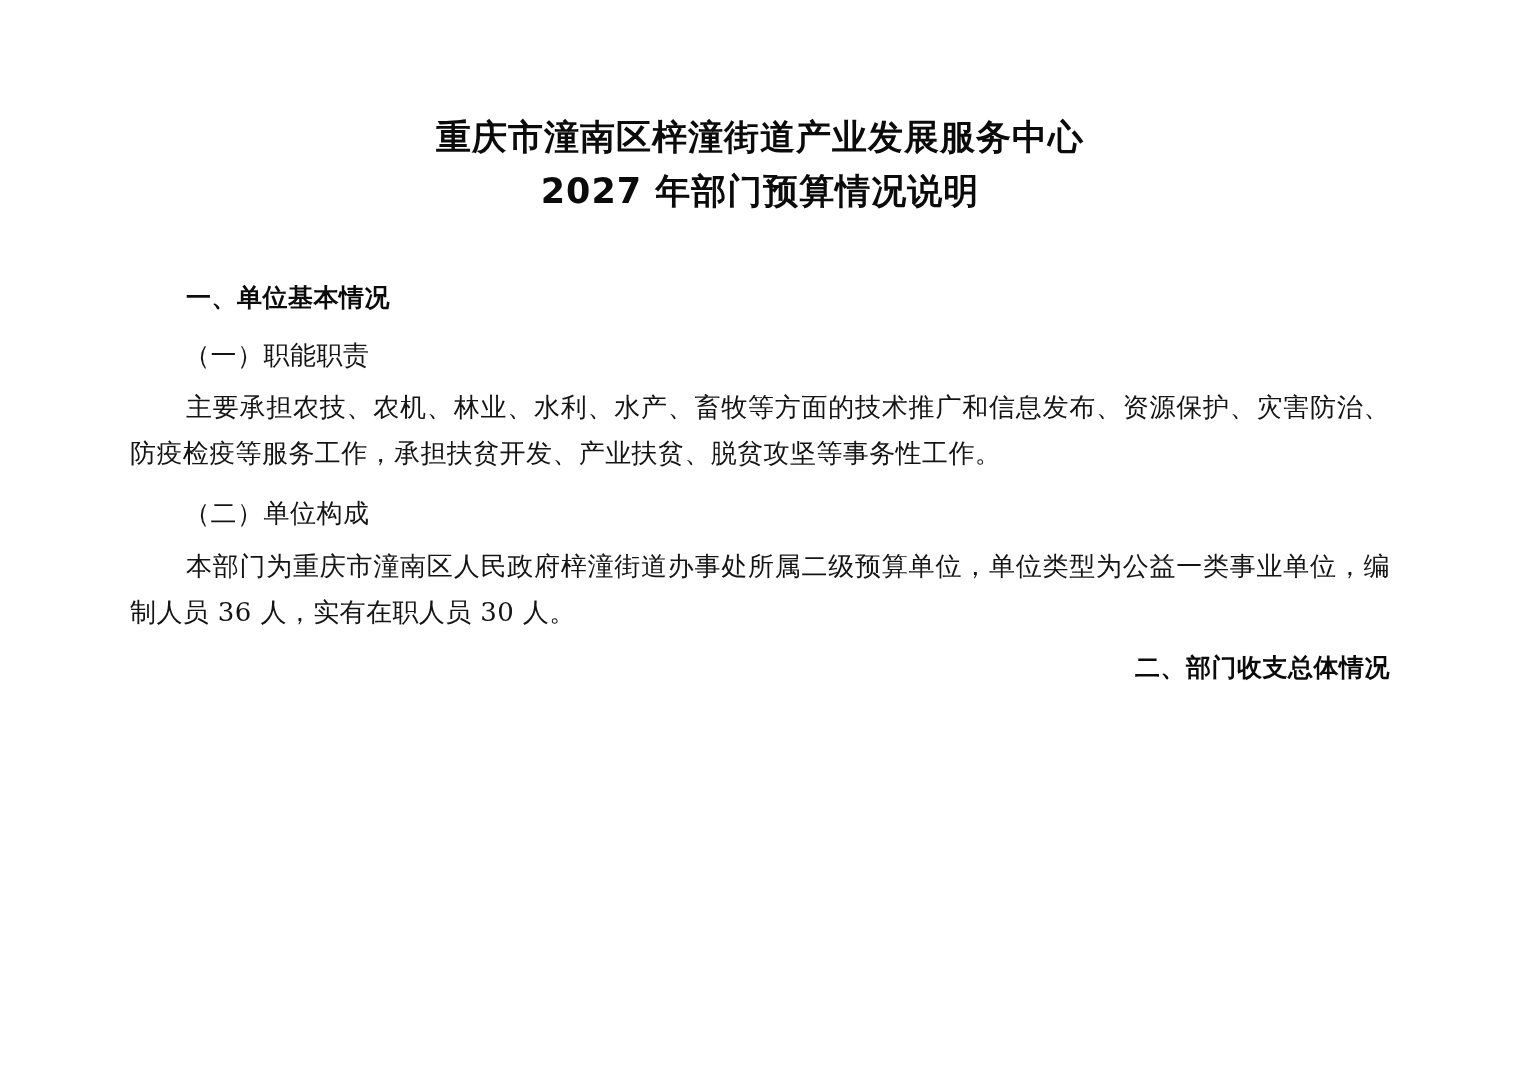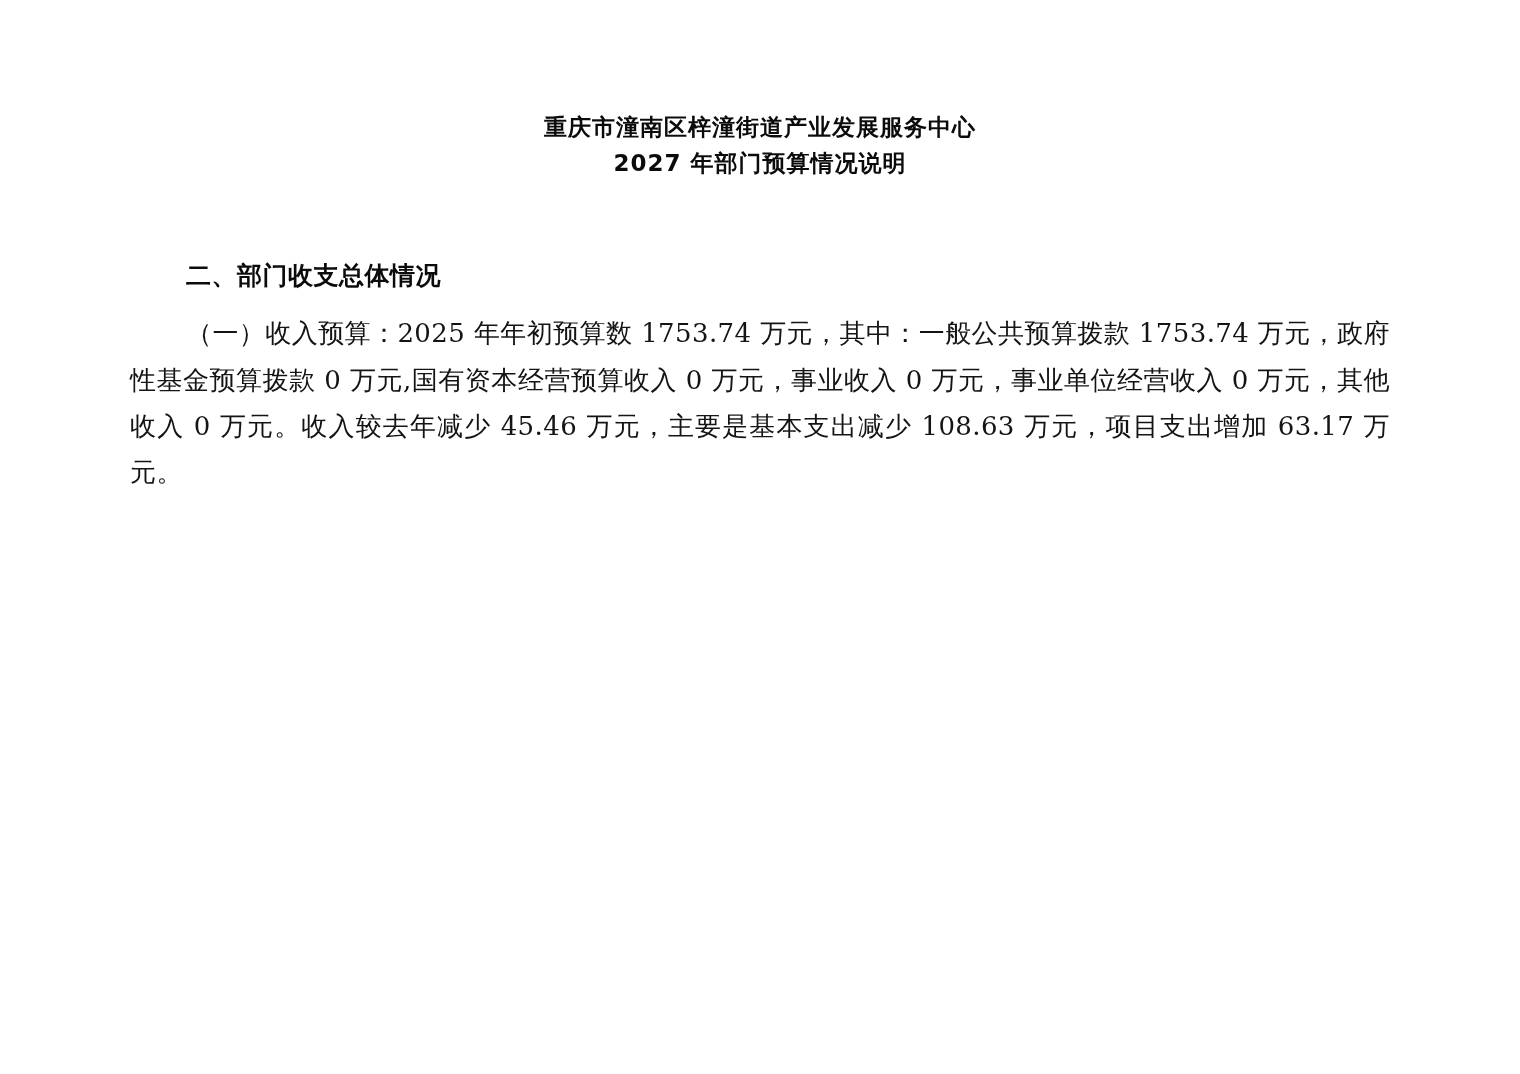--- a/index.html
+++ b/index.html
@@ -18,21 +18,21 @@
     width: 1520px;
     height: 1074px;
     box-sizing: border-box;
     padding: 110px 130px 40px 130px;
     position: relative;
   }
   .doc-title {
     text-align: center;
     font-family: "DejaVu Sans", "Liberation Sans", sans-serif;
     font-weight: bold;
-    font-size: 23px;
+    font-size: 35px;
     line-height: 1.55;
     letter-spacing: 1px;
     color: #0b0b0b;
   }
   .doc-title .line {
     display: block;
   }
   .title-gap {
     height: 62px;
   }
@@ -61,33 +61,42 @@
     text-align: justify;
     text-justify: inter-ideograph;
     letter-spacing: 0.4px;
     color: #141414;
   }
   .para.tight {
     margin-bottom: 14px;
   }
   .heading.second {
     margin-top: 16px;
+    text-align: right;
   }
 </style>
 </head>
 <body>
 
 <div class="page">
 
   <div class="doc-title">
     <span class="line">重庆市潼南区梓潼街道产业发展服务中心</span>
     <span class="line">2027 年部门预算情况说明</span>
   </div>
 
   <div class="title-gap"></div>
 
+  <div>
+    <div class="heading">一、单位基本情况</div>
+
+    <div class="subheading">（一）职能职责</div>
+    <div class="para tight">主要承担农技、农机、林业、水利、水产、畜牧等方面的技术推广和信息发布、资源保护、灾害防治、防疫检疫等服务工作，承担扶贫开发、产业扶贫、脱贫攻坚等事务性工作。</div>
+
+    <div class="subheading">（二）单位构成</div>
+    <div class="para tight">本部门为重庆市潼南区人民政府梓潼街道办事处所属二级预算单位，单位类型为公益一类事业单位，编制人员 36 人，实有在职人员 30 人。</div>
+  </div>
 
   <div>
     <div class="heading second">二、部门收支总体情况</div>
-    <div class="para">（一）收入预算：2025 年年初预算数 1753.74 万元，其中：一般公共预算拨款 1753.74 万元，政府性基金预算拨款 0 万元,国有资本经营预算收入 0 万元，事业收入 0 万元，事业单位经营收入 0 万元，其他收入 0 万元。收入较去年减少 45.46 万元，主要是基本支出减少 108.63 万元，项目支出增加 63.17 万元。</div>
   </div>
 
 </div>
 
 </body></html>

